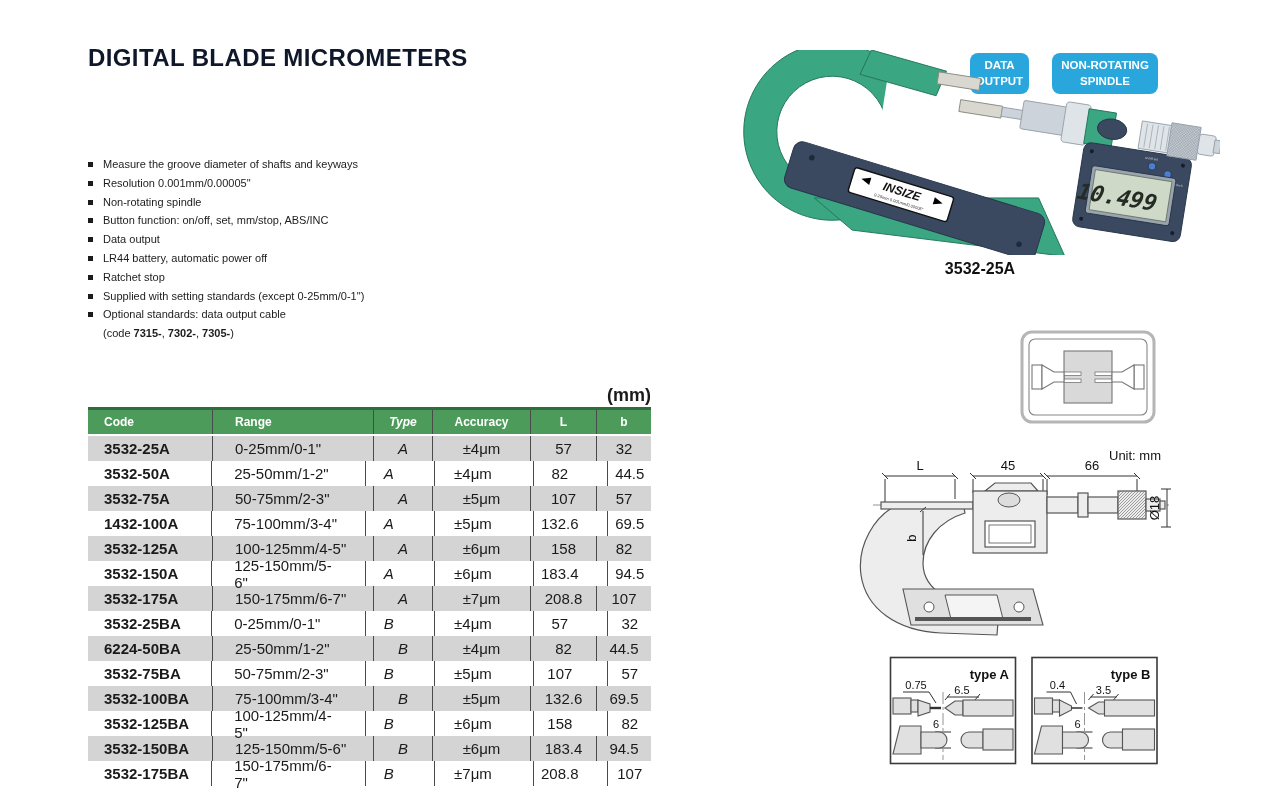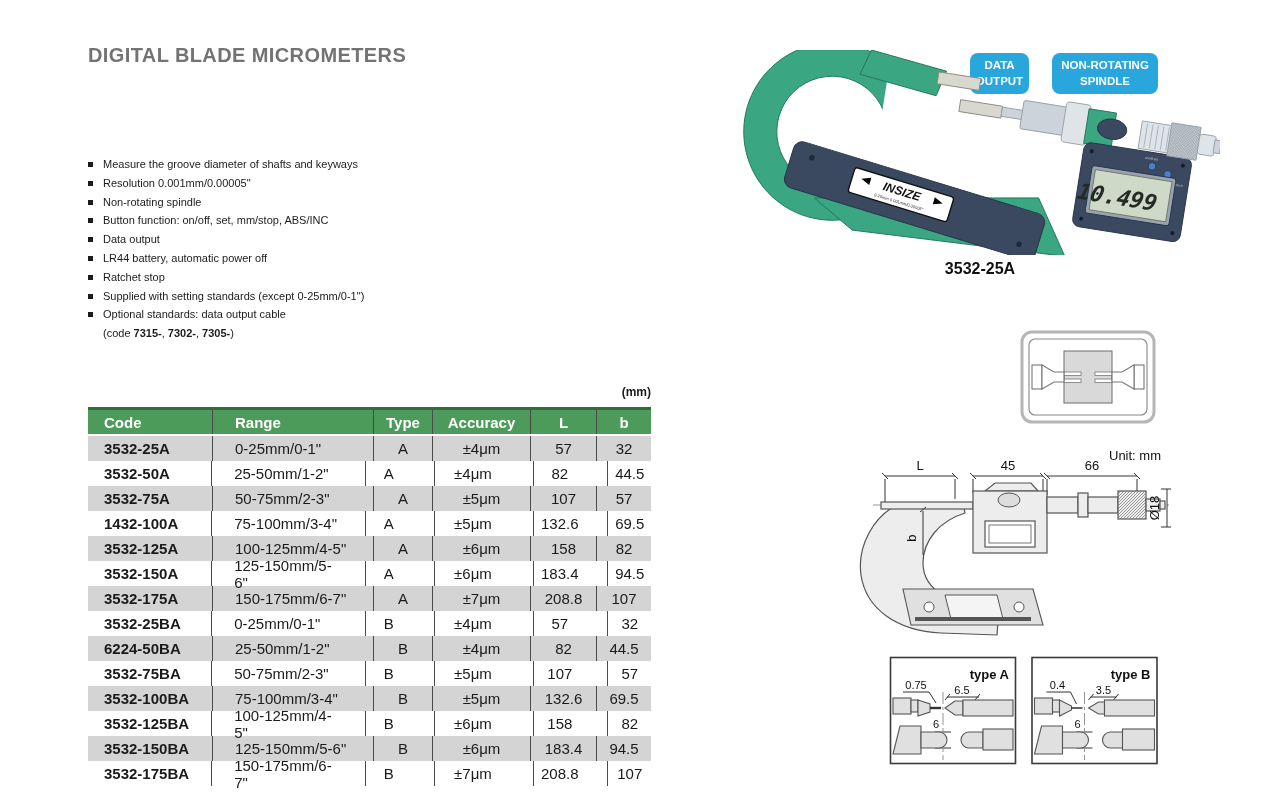--- a/index.html
+++ b/index.html
@@ -2,54 +2,54 @@
 <html style="--table_header_green: #4d9b5a; --table_header_green_dark: #2f6e3c; --row_gray: #d4d4d4; --badge_blue: #29a7dc; --photo_green: #3aa682; --photo_navy: #3b4960; --lcd_green: #cfd9c8; --line_dark: #4a4a4a;"><head>
 <meta charset="utf-8">
 <style>
   html,body{margin:0;padding:0;background:#fff;}
   #page{
     position:relative;width:1276px;height:801px;background:#fff;overflow:hidden;
     font-family:"Liberation Sans","DejaVu Sans",sans-serif;color:#1a1a1a;
   }
   .abs{position:absolute;}
   
-  #title{left:88px;top:44px;font-size:20px;font-weight:bold;letter-spacing:.4px;color:#737373;}
+  #title{left:88px;top:44px;font-size:24px;font-weight:bold;letter-spacing:.4px;color:#0f172a;}
   
   .badge{
     background:var(--badge_blue,#29a7dc);color:#fff;font-weight:bold;font-size:11.5px;
     line-height:1.32;border-radius:8px;display:flex;align-items:center;justify-content:center;
     text-align:center;padding:2px;box-sizing:border-box;
   }
   #badge-0{left:970px;top:53px;width:59px;height:41px;}
   #badge-1{left:1052px;top:53px;width:106px;height:41px;}
   
   #features{left:88px;top:155px;width:580px;}
   .feature-item{display:flex;font-size:11px;line-height:18.8px;color:#1c1c1c;}
   .bullet-sq{flex:0 0 auto;width:5px;height:5px;background:#1c1c1c;margin:7px 10px 0 0;}
   .feature-line2{line-height:18.8px;}
   .feature-line2 b{font-weight:bold;}
   
   #photo{left:740px;top:50px;width:480px;height:205px;}
   #caption{left:740px;top:260px;width:480px;text-align:center;font-weight:bold;font-size:16px;color:#111;}
   
   #groove{left:1019px;top:329px;width:138px;height:96px;}
   
-  #mm-note{left:88px;top:385px;width:563px;text-align:right;font-weight:bold;font-size:12px;}
+  #mm-note{left:88px;top:385px;width:563px;text-align:right;font-weight:bold;font-size:18px;}
   
   #spec-table{left:88px;top:407px;width:563px;}
   .thead{display:flex;background:var(--table_header_green,#4d9b5a);border-top:3px solid var(--table_header_green_dark,#2f6e3c);
          height:27px;box-sizing:border-box;margin-bottom:2px;}
-  .th{color:#fff;font-weight:bold;font-size:15px;display:flex;align-items:center;box-sizing:border-box;}
+  .th{color:#fff;font-weight:bold;font-size:12px;display:flex;align-items:center;box-sizing:border-box;}
   .tr{display:flex;height:25px;}
   .tr.odd{background:var(--row_gray,#d4d4d4);}
   .tr.even{background:#fff;gap:22px;}
   .td{font-size:15px;display:flex;align-items:center;box-sizing:border-box;color:#1a1a1a;}
   .c0{width:124px;justify-content:flex-start;padding-left:16px;}
   .c1{width:161px;justify-content:flex-start;padding-left:22px;}
-  .c2{width:59px;justify-content:center;}
+  .c2{width:59px;justify-content:center;font-style:italic;}
   .c3{width:98px;justify-content:center;}
   .c4{width:66px;justify-content:center;}
   .c5{width:55px;justify-content:center;}
   .td.c0{font-weight:bold;}
   .th.c1,.th.c2,.th.c3,.th.c4,.th.c5,
   .td.c1,.td.c2,.td.c3,.td.c4,.td.c5{border-left:1px solid var(--line_dark,#4a4a4a);}
   
   #dim-drawing{left:845px;top:443px;width:330px;height:200px;}
   #type-a{left:889px;top:656px;width:128px;height:109px;}
   #type-b{left:1030px;top:656px;width:129px;height:109px;}

